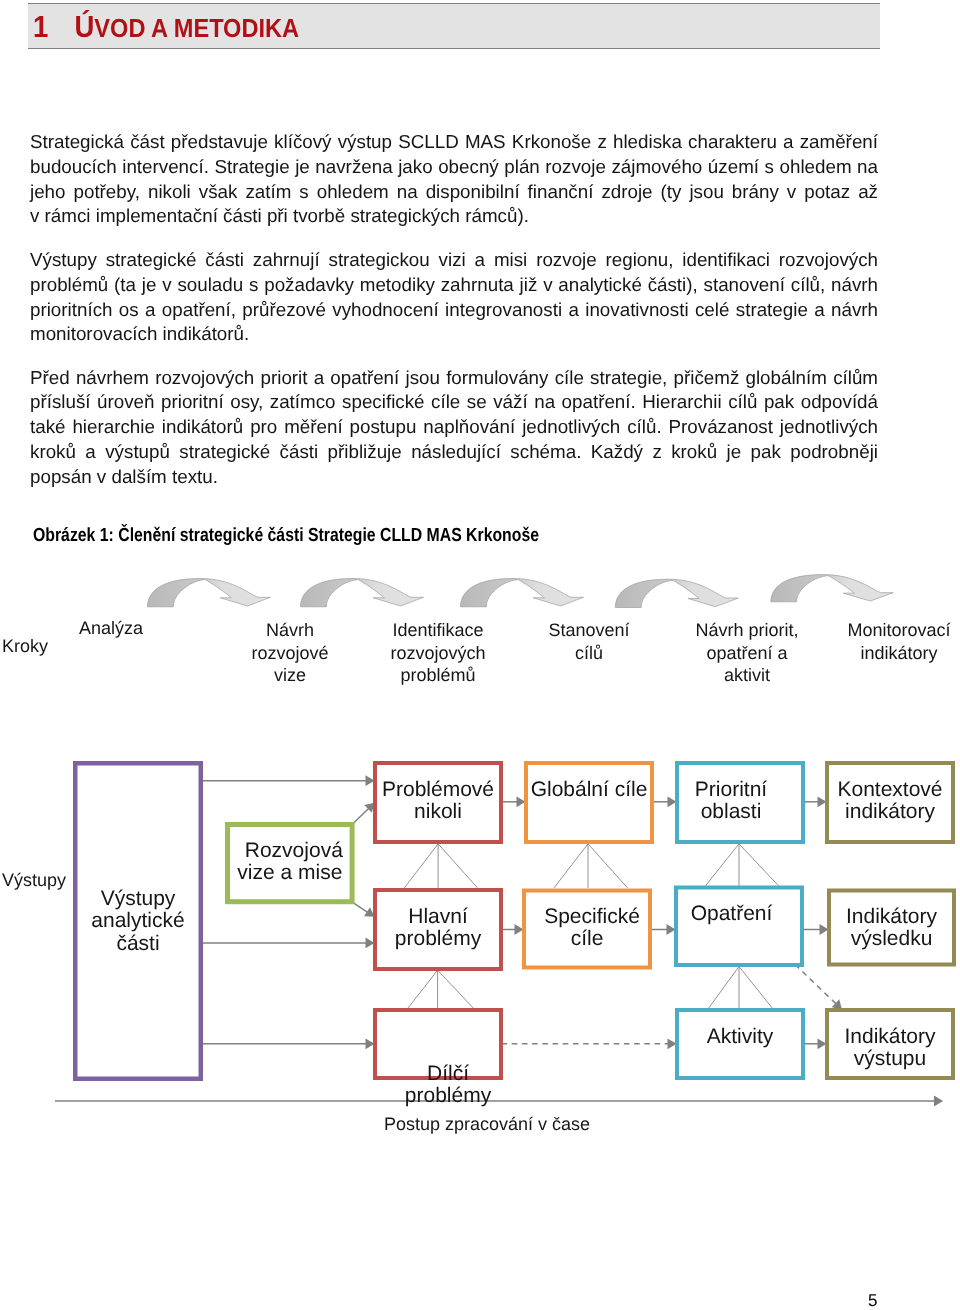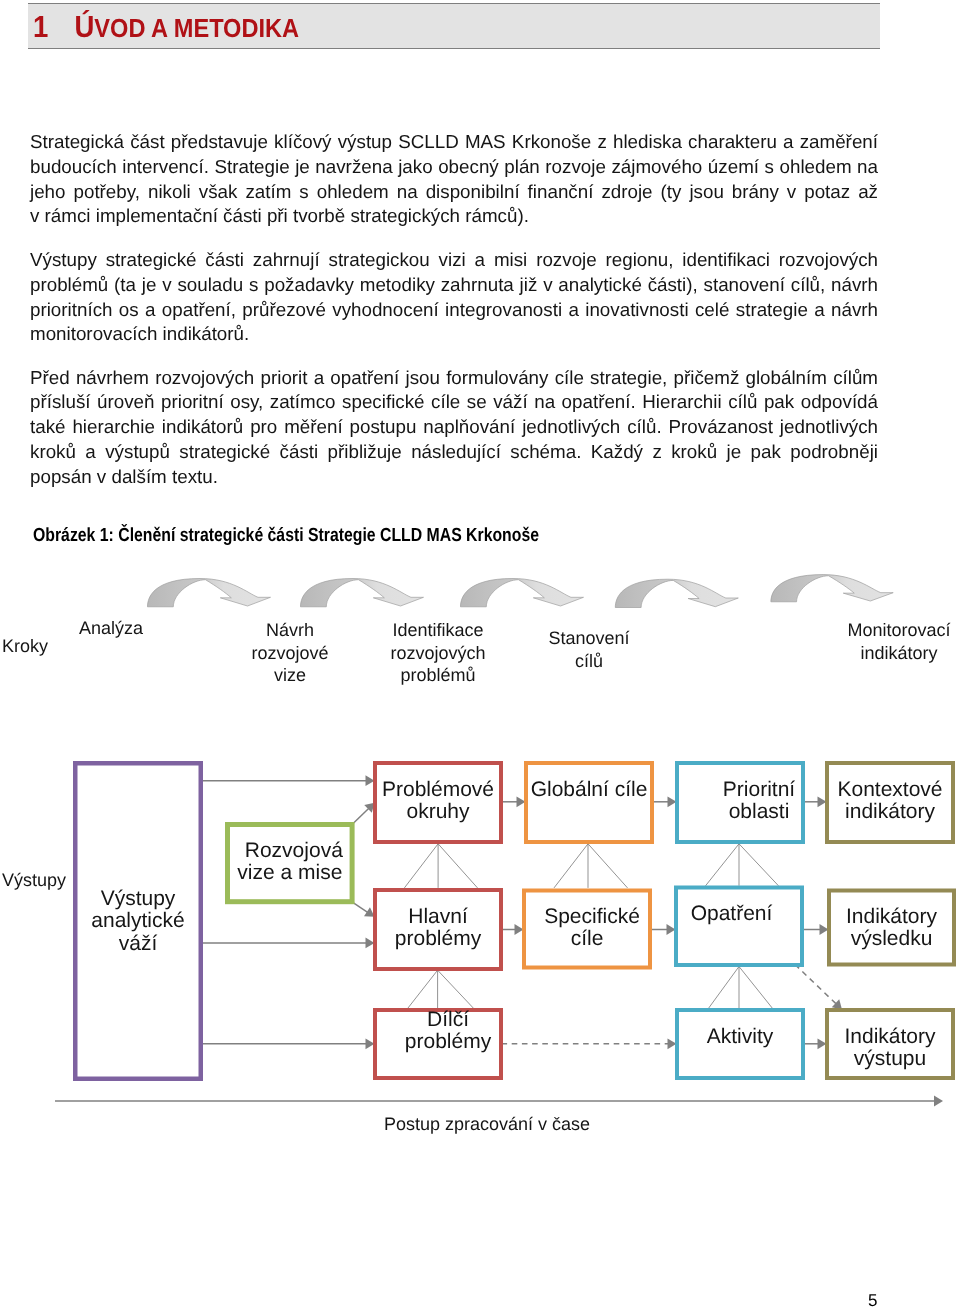--- a/index.html
+++ b/index.html
@@ -200,46 +200,51 @@
           <span style="display: block;">Návrh</span>
           <span style="display: block;">rozvojové</span>
           <span style="display: block;">vize</span>
         </div>
         <div class="lbl" style="left: 348px; top: 619.2px; width: 180px;">
           <span style="display: block;">Identifikace</span>
           <span style="display: block;">rozvojových</span>
           <span style="display: block;">problémů</span>
         </div>
         <div class="lbl" style="left: 499px; top: 619.1px; width: 180px;">
-          <span style="display: block; margin-top: 8px;">Stanovení</span>
+          <span style="display: block;">Stanovení</span>
           <span style="display: block;">cílů</span>
+        </div>
+        <div class="lbl" style="left: 657px; top: 619.1px; width: 180px;">
+          <span style="display: block;">Návrh priorit,</span>
+          <span style="display: block;">opatření a</span>
+          <span style="display: block;">aktivit</span>
         </div>
         <div class="lbl" style="left: 809px; top: 619.2px; width: 180px;">
           <span style="display: block;">Monitorovací</span>
           <span style="display: block;">indikátory</span>
         </div>
         <div class="lbl" style="left: 2px; top: 634.7px; width: 70px; text-align: left;">Kroky</div>
         <div class="lbl" style="left: 2px; top: 868.5px; width: 70px; text-align: left;">Výstupy</div>
         <div class="box" style="left: 73px; top: 888px; width: 130px;">
           <span style="display: block;">Výstupy</span>
           <span style="display: block;">analytické</span>
-          <span style="display: block;">váží</span>
+          <span style="display: block;">části</span>
         </div>
         <div class="box" style="left: 225px; top: 839.5px; width: 129.6px;">
           <span style="display: block; padding-left: 8px;">Rozvojová</span>
           <span style="display: block;">vize a mise</span>
         </div>
         <div class="box" style="left: 373px; top: 778.5px; width: 130px;">
           <span style="display: block;">Problémové</span>
-          <span style="display: block;">okruhy</span>
+          <span style="display: block;">nikoli</span>
         </div>
         <div class="box" style="left: 524px; top: 778.5px; width: 130px;">
           <span style="display: block;">Globální cíle</span>
         </div>
-        <div class="box" style="left: 675px; top: 778.5px; width: 112px; margin-left: 28px;">
+        <div class="box" style="left: 675px; top: 778.5px; width: 112px;">
           <span style="display: block;">Prioritní</span>
           <span style="display: block;">oblasti</span>
         </div>
         <div class="box" style="left: 825px; top: 778.5px; width: 130px;">
           <span style="display: block;">Kontextové</span>
           <span style="display: block;">indikátory</span>
         </div>
         <div class="box" style="left: 373px; top: 905.5px; width: 130px;">
           <span style="display: block;">Hlavní</span>
           <span style="display: block;">problémy</span>
@@ -248,21 +253,21 @@
           <span style="display: block; padding-left: 10px;">Specifické</span>
           <span style="display: block;">cíle</span>
         </div>
         <div class="box" style="left: 674px; top: 903px; width: 115px;">
           <span style="display: block;">Opatření</span>
         </div>
         <div class="box" style="left: 827px; top: 906px; width: 129px;">
           <span style="display: block;">Indikátory</span>
           <span style="display: block;">výsledku</span>
         </div>
-        <div class="box" style="left: 373px; top: 1009px; width: 150px;">
+        <div class="box" style="left: 373px; top: 1063px; width: 150px;">
           <span style="display: block;">Dílčí</span>
           <span style="display: block;">problémy</span>
         </div>
         <div class="box" style="left: 675px; top: 1025.5px; width: 130px;">
           <span style="display: block;">Aktivity</span>
         </div>
         <div class="box" style="left: 825px; top: 1025.5px; width: 130px;">
           <span style="display: block;">Indikátory</span>
           <span style="display: block;">výstupu</span>
         </div>

